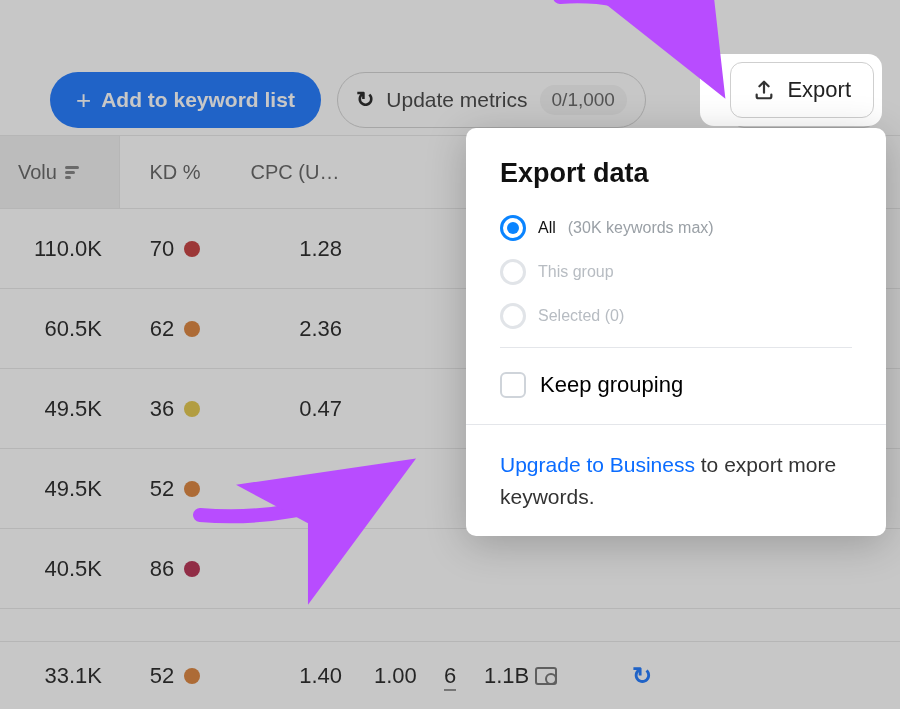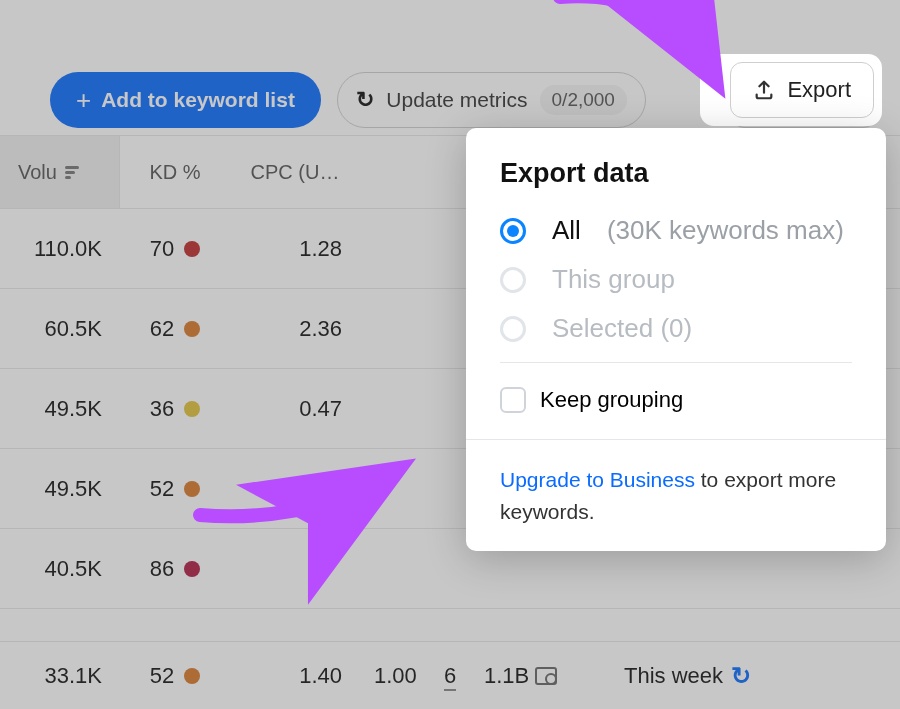--- a/index.html
+++ b/index.html
@@ -86,21 +86,21 @@
     background:#fff; border-radius:14px;
   }
 
   
   .popover {
     position:absolute; top:128px; right:14px; width:420px;
     background:#fff; border-radius:10px; box-shadow:0 8px 40px rgba(0,0,0,0.22);
     padding: 30px 34px 28px 34px; z-index:30;
   }
   .popover h2 { font-size:27px; font-weight:700; color:#111; margin-bottom:26px; }
-  .radio-row { display:flex; align-items:center; gap:26px; font-size:26px; margin-bottom:18px; }
+  .radio-row { display:flex; align-items:center; gap:12px; font-size:16px; margin-bottom:18px; }
   .radio {
     width:26px; height:26px; border-radius:50%; border:3px solid #cfd4da;
     display:inline-flex; align-items:center; justify-content:center; flex-shrink:0;
   }
   .radio.selected { border-color:#0a84ff; }
   .radio.selected::after { content:""; width:12px; height:12px; border-radius:50%; background:#0a84ff; }
   .radio-row .lbl { color:#111; }
   .radio-row .muted { color:#9aa0a6; }
   .radio-row.disabled .lbl { color:#b7bcc2; }
   .radio-row.disabled .radio { border-color:#e1e4e8; }
@@ -131,21 +131,21 @@
 <div class="stage">
 
   <div class="toolbar">
     <button class="btn-primary">
       <span class="plus">+</span>
       <span>Add to keyword list</span>
     </button>
     <button class="btn-pill">
       <span class="reload">↻</span>
       <span>Update metrics</span>
-      <span class="pill-tag">0/2,000</span>
+      <span class="pill-tag">0/1,000</span>
     </button>
     <button class="btn-export">
       <span class="icon-upload">
         <svg viewBox="0 0 24 24" width="22" height="22" fill="none" stroke="#333" stroke-width="2.4" stroke-linecap="round" stroke-linejoin="round">
           <path d="M12 15V4"></path>
             <path d="M7 8l5-5 5 5"></path>
             <path d="M4 17v2a2 2 0 0 0 2 2h12a2 2 0 0 0 2-2v-2"></path>
         </svg>
       </span>
       <span>Export</span>
@@ -220,21 +220,20 @@
         <span class="dot" id="botdot" style="background: rgb(217, 120, 42);"></span>
       </div>
       <div class="col-cpc bot-cell" style="text-align:right;padding-right:18px">1.40</div>
       <div class="bot-cell" style="width:70px;text-align:right">1.00</div>
       <div class="bot-cell" style="width:40px"><span class="underline-dash">6</span></div>
       <div class="bot-cell" style="width:140px;text-align:right;display:flex;align-items:center;">
         <span>1.1B</span>
         <span class="small-icon"></span>
       </div>
       <div class="bot-cell" style="flex:1;display:flex;align-items:center">
-        <span>This week</span>
         <span class="refresh-sm">↻</span>
       </div>
     </div>
   </div>
 
   <div class="dim"></div>
   <div class="undim-export">
     <button class="btn-export" style="position:absolute;top:8px;right:8px">
       <span class="icon-upload">
         <svg viewBox="0 0 24 24" width="22" height="22" fill="none" stroke="#333" stroke-width="2.4" stroke-linecap="round" stroke-linejoin="round">

